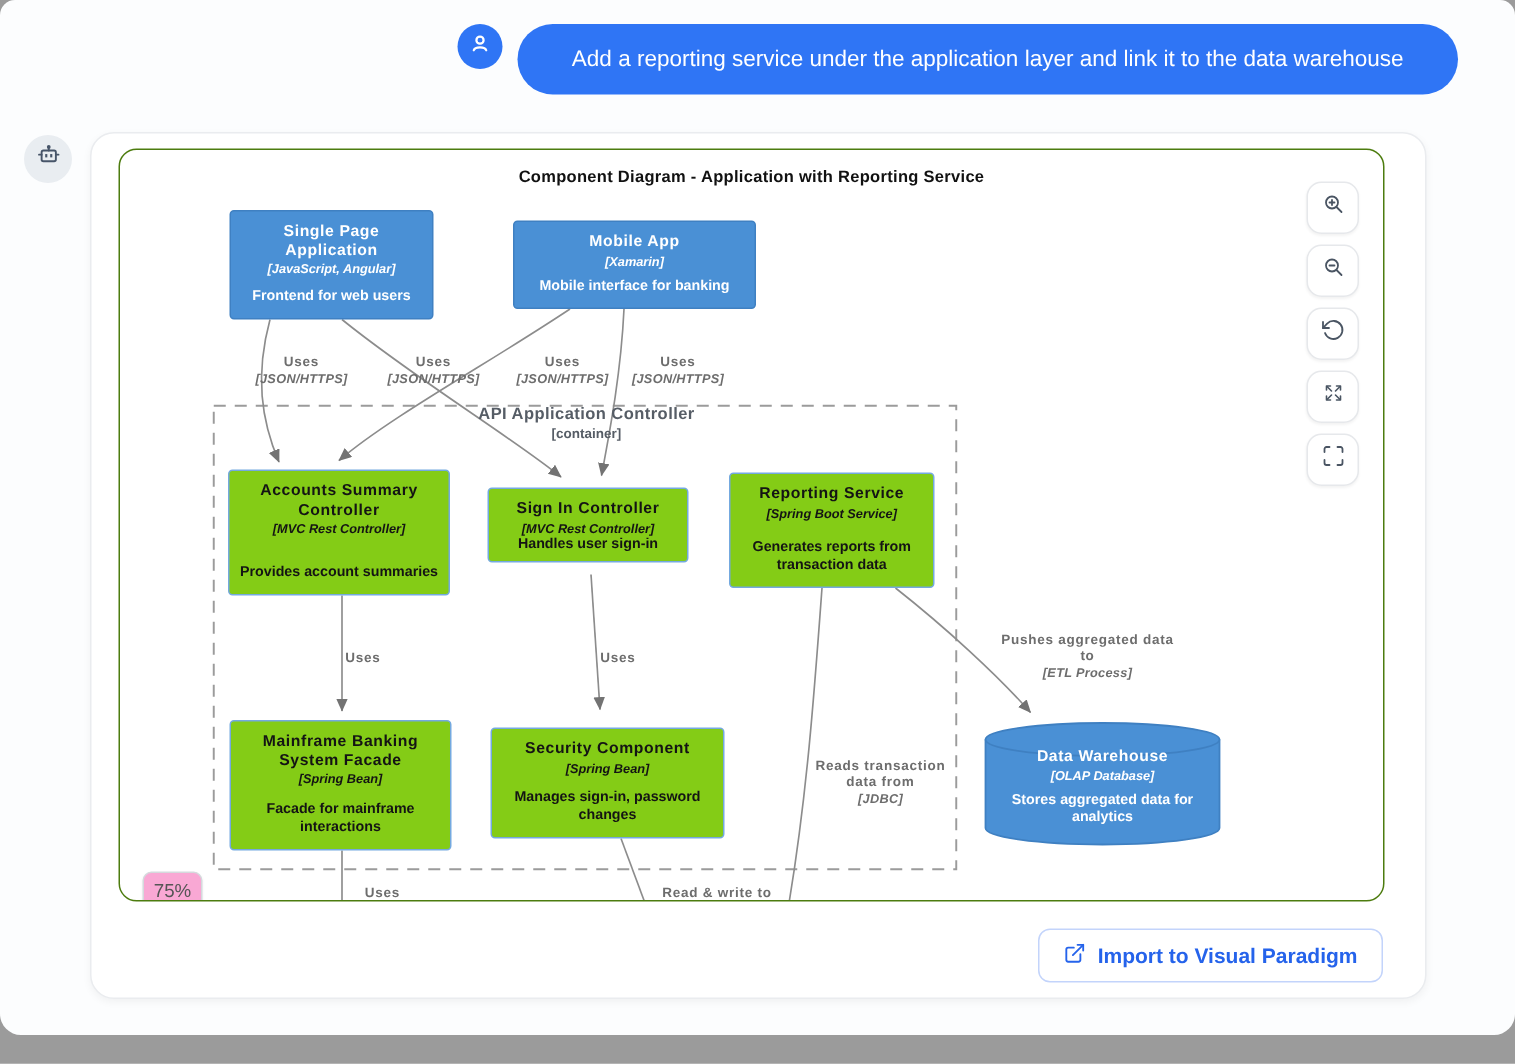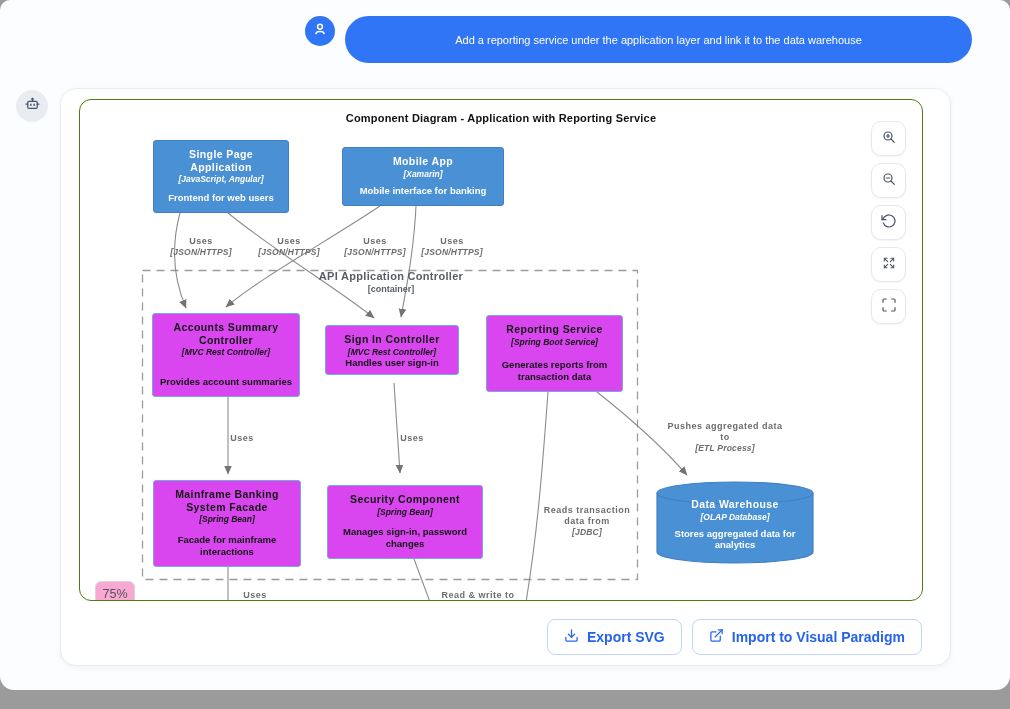--- a/index.html
+++ b/index.html
@@ -3,37 +3,37 @@
 <meta charset="utf-8">
 <style>
   html,body{margin:0;padding:0;width:1010px;height:709px;overflow:hidden;
     font-family:"Liberation Sans","DejaVu Sans",sans-serif;background:#9b9b9b;}
   .app-window{position:absolute;left:0;top:0;width:1010px;height:690px;
     background:#fcfdfe;border-radius:10px 10px 14px 14px;}
   
   .user-avatar{position:absolute;left:305px;top:16px;width:30px;height:30px;border-radius:50%;
     background:#2f75f5;display:flex;align-items:center;justify-content:center;color:#fff;}
   .user-bubble{position:absolute;left:345px;top:16px;width:627px;height:47px;border-radius:24px;
-    background:#2f75f5;color:#fff;font-size:11px;display:flex;align-items:center;justify-content:center;
+    background:#2f75f5;color:#fff;font-size:15px;display:flex;align-items:center;justify-content:center;
     padding:0 20px;box-sizing:border-box;}
   .bot-avatar{position:absolute;left:16px;top:90px;width:32px;height:32px;border-radius:50%;
     background:#e9edf1;display:flex;align-items:center;justify-content:center;color:#475569;}
   
   .card{position:absolute;left:60px;top:88px;width:891px;height:578px;background:#fff;
     border:1px solid #eaecef;border-radius:16px;box-shadow:0 2px 6px rgba(0,0,0,.05);box-sizing:border-box;}
   .viewport{position:absolute;left:18px;top:10px;width:844px;height:502px;background:#fff;
     border:1px solid #4d7c0f;border-radius:12px;overflow:hidden;box-sizing:border-box;}
   .dg-title{position:absolute;left:0;top:12px;width:100%;text-align:center;font-weight:bold;
     font-size:11px;color:#111;letter-spacing:.2px;}
   svg.edges{position:absolute;left:0;top:0;width:844px;height:502px;}
   
   .node{position:absolute;border-radius:3px;display:flex;flex-direction:column;align-items:center;
     text-align:center;padding:7px 4px 5px 4px;box-sizing:border-box;}
   .node.primary{background:#4a90d5;border:1px solid #3f80c2;color:#fff;}
-  .node.component{background:#d946ef;border:1px solid #74a9e0;color:#141414;}
+  .node.component{background:#84cc16;border:1px solid #74a9e0;color:#141414;}
   .n-name{font-weight:bold;font-size:10.5px;line-height:1.2;letter-spacing:.4px;}
   .n-tech{font-weight:bold;font-style:italic;font-size:8.5px;margin-top:1px;}
   .n-desc{font-weight:bold;font-size:9.5px;line-height:1.25;margin-top:auto;margin-bottom:3px;}
   #n0{left:73px;top:40px;width:136px;height:73px;}
   #n1{left:262px;top:47px;width:162px;height:59px;}
   #n2{left:72px;top:213px;width:148px;height:84px;}
   #n3{left:245px;top:225px;width:134px;height:50px;}
   #n4{left:406px;top:215px;width:137px;height:77px;}
   #n5{left:73px;top:380px;width:148px;height:87px;justify-content:flex-end;}
   #n6{left:247px;top:385px;width:156px;height:74px;}
@@ -270,30 +270,20 @@
         </div>
       </div>
 
       <div class="zoom-badge">75%</div>
     </div>
 
     <div class="footer-row">
       <div class="ft-btn">
         <span><svg viewBox="0 0 24 24">
               <g class="stroked" style="stroke-width:2">
-          <path d="M21 15v4a2 2 0 0 1-2 2H5a2 2 0 0 1-2-2v-4"></path>
-                <polyline points="7 10 12 15 17 10"></polyline>
-          <line x1="12" y1="15" x2="12" y2="3"></line>
-              </g>
-            </svg></span>
-        <span>Export SVG</span>
-      </div>
-      <div class="ft-btn">
-        <span><svg viewBox="0 0 24 24">
-              <g class="stroked" style="stroke-width:2">
           <path d="M18 13v6a2 2 0 0 1-2 2H5a2 2 0 0 1-2-2V8a2 2 0 0 1 2-2h6"></path>
           <polyline points="15 3 21 3 21 9"></polyline>
                 <line x1="10" y1="14" x2="21" y2="3"></line>
               </g>
             </svg></span>
         <span>Import to Visual Paradigm</span>
       </div>
     </div>
   </div>
 </div>

